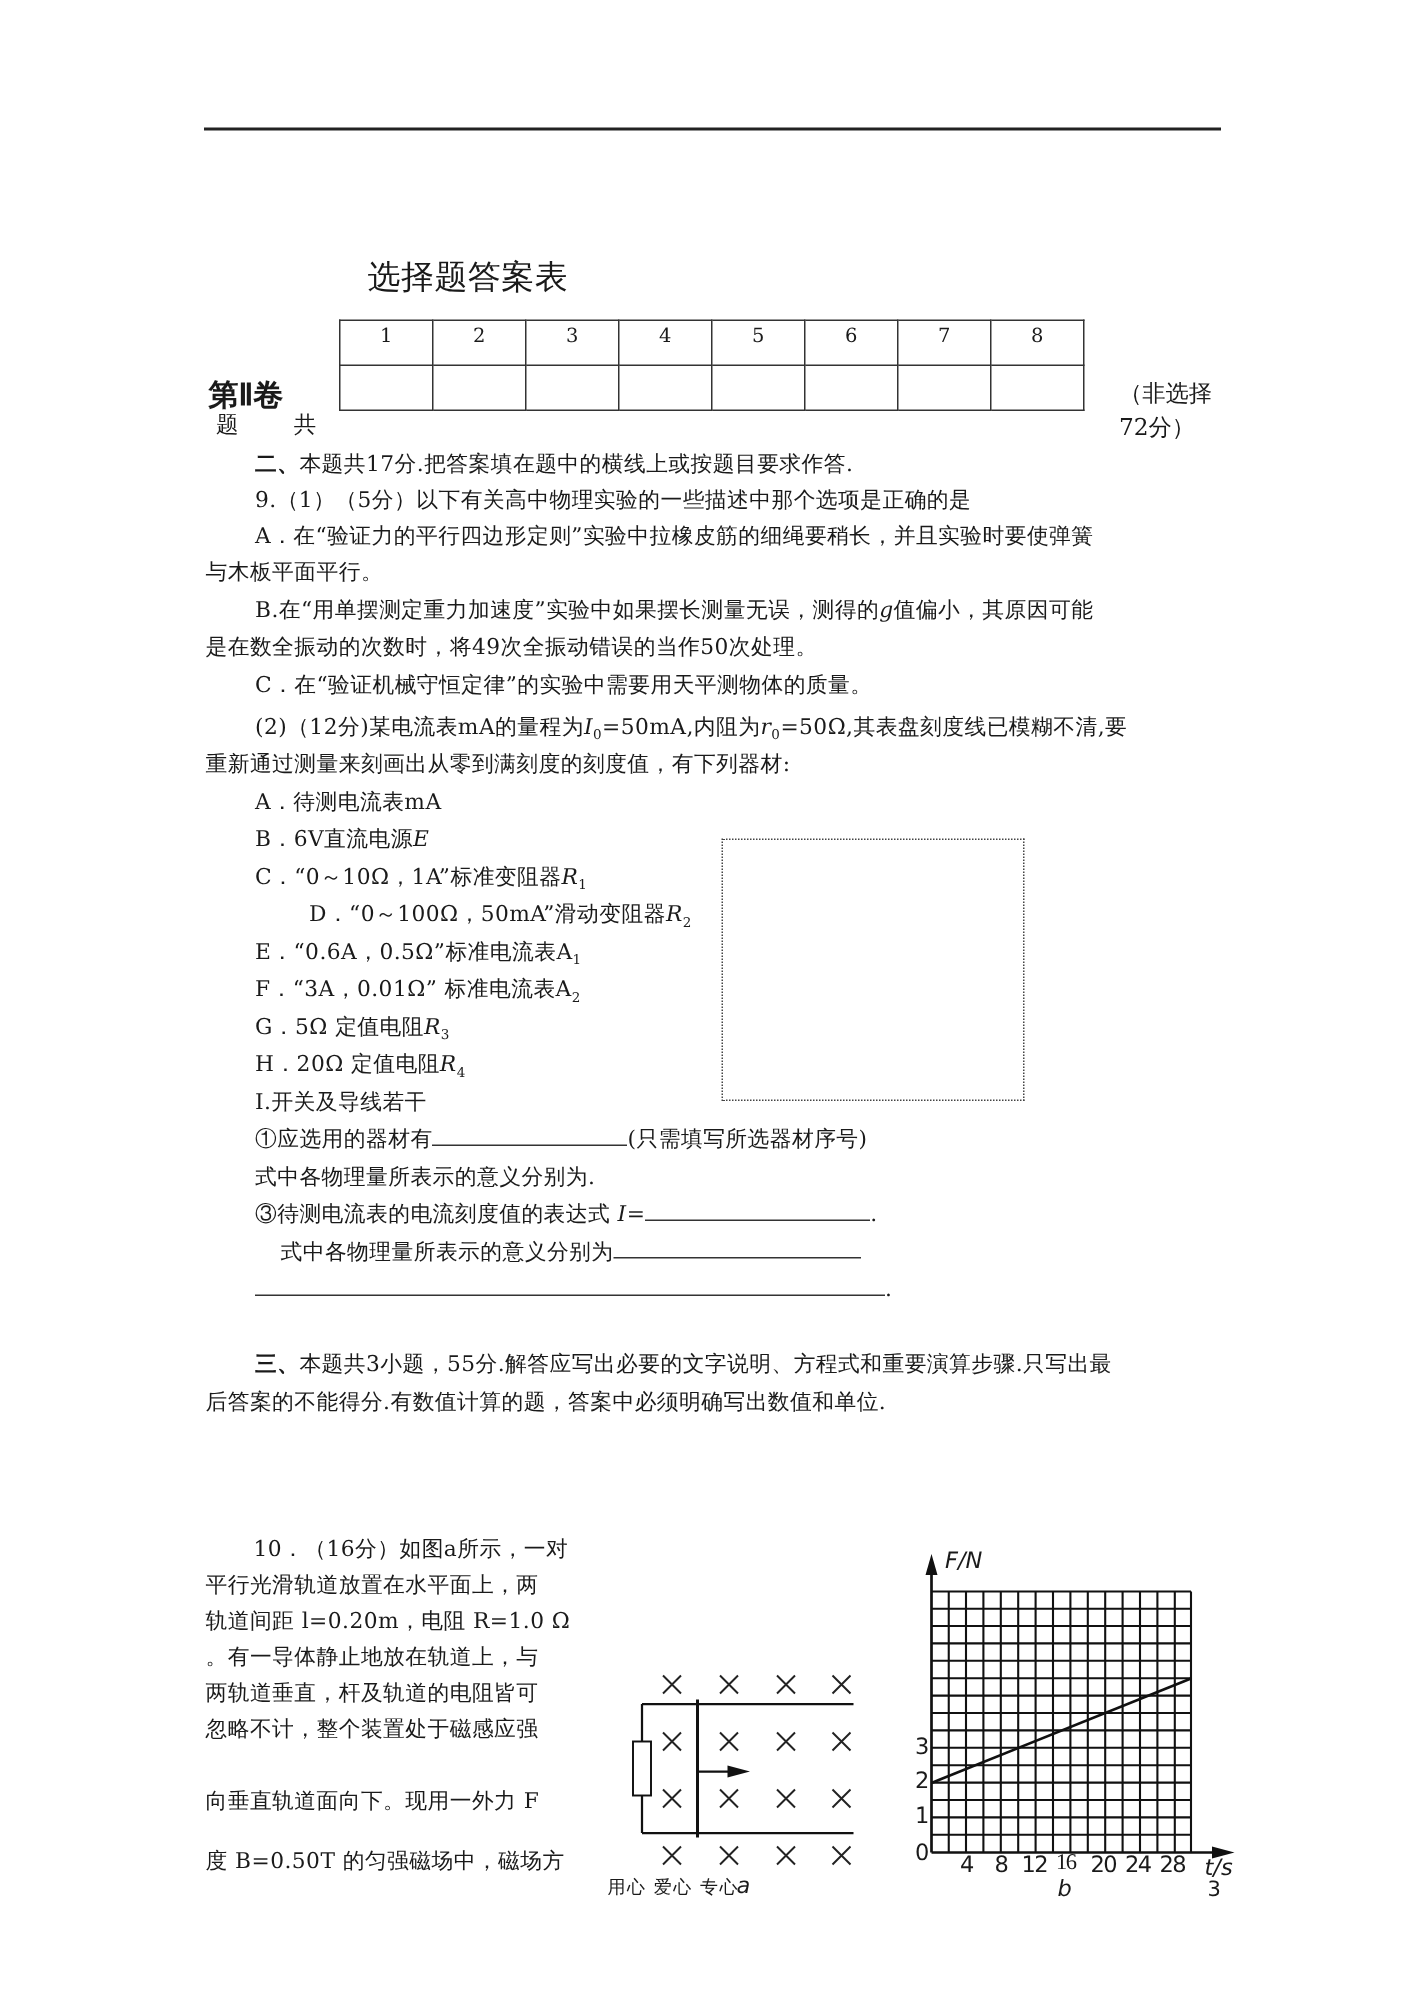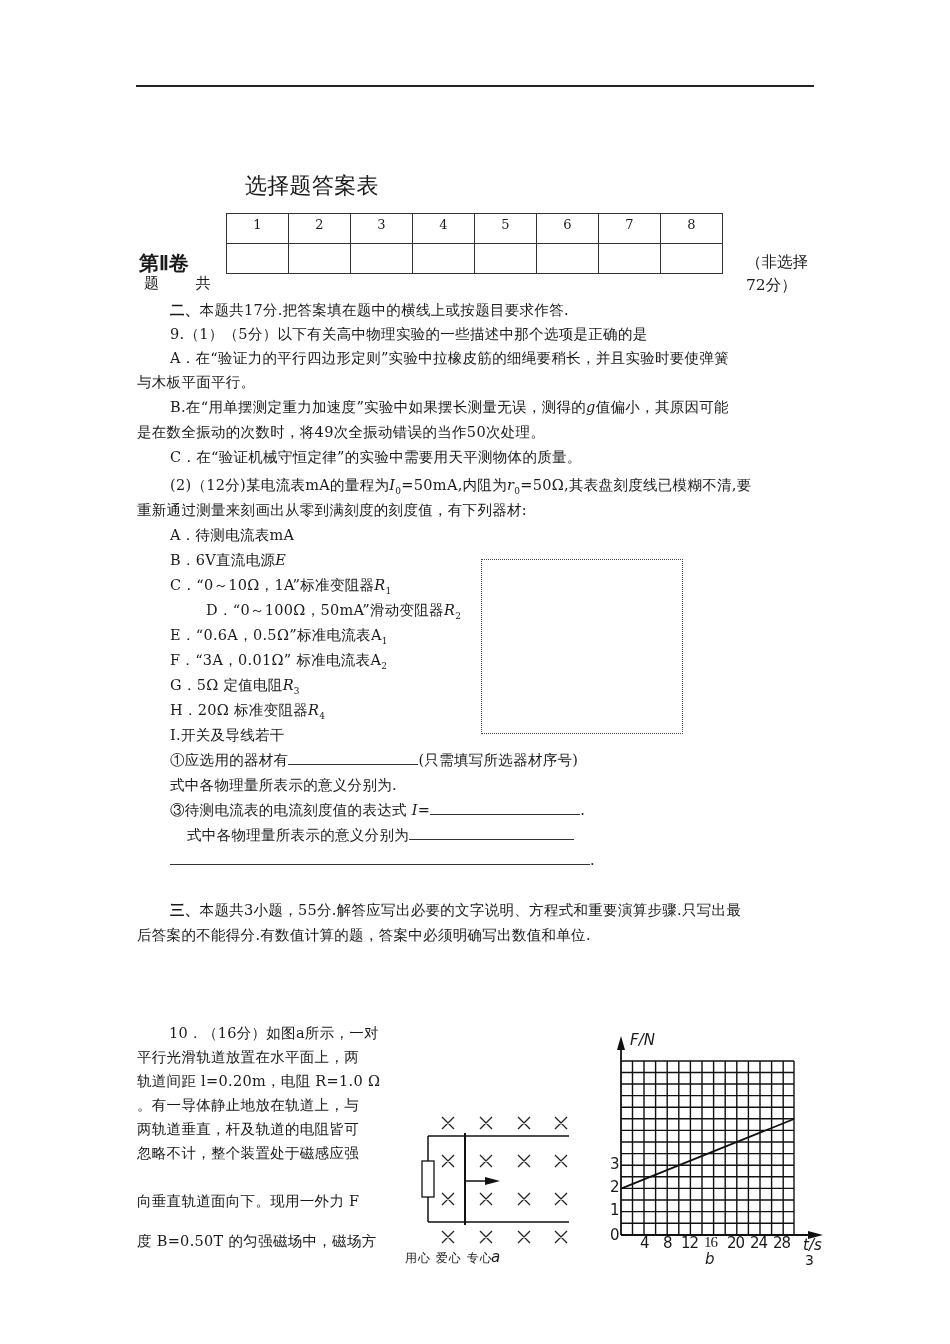--- a/index.html
+++ b/index.html
@@ -70,21 +70,21 @@
 <div class="abs txt" style="left:170px;top:473px;"><span>(2)（12分)某电流表mA的量程为</span><span class="it">I</span><sub>0</sub><span>=50mA,内阻为</span><span class="it">r</span><sub>0</sub><span>=50Ω,其表盘刻度线已模糊不清,要</span></div>
 <div class="abs txt" style="left:137px;top:498px;">重新通过测量来刻画出从零到满刻度的刻度值，有下列器材:</div>
 
 <div class="abs txt" style="left:170px;top:523px;"><span>A．待测电流表mA</span></div>
 <div class="abs txt" style="left:170px;top:548px;"><span>B．6V直流电源</span><span class="it">E</span></div>
 <div class="abs txt" style="left:170px;top:573px;"><span>C．“0～10Ω，1A”标准变阻器</span><span class="it">R</span><sub>1</sub></div>
 <div class="abs txt" style="left:170px;top:598px;margin-left:36px;"><span>D．“0～100Ω，50mA”滑动变阻器</span><span class="it">R</span><sub>2</sub></div>
 <div class="abs txt" style="left:170px;top:623px;"><span>E．“0.6A，0.5Ω”标准电流表A</span><sub>1</sub></div>
 <div class="abs txt" style="left:170px;top:648px;"><span>F．“3A，0.01Ω” 标准电流表A</span><sub>2</sub></div>
 <div class="abs txt" style="left:170px;top:673px;"><span>G．5Ω 定值电阻</span><span class="it">R</span><sub>3</sub></div>
-<div class="abs txt" style="left:170px;top:698px;"><span>H．20Ω 标准变阻器</span><span class="it">R</span><sub>4</sub></div>
+<div class="abs txt" style="left:170px;top:698px;"><span>H．20Ω 定值电阻</span><span class="it">R</span><sub>4</sub></div>
 <div class="abs txt" style="left:170px;top:723px;"><span>I.开关及导线若干</span></div>
 
 <div class="abs dotbox"></div>
 
 <div class="abs txt" style="left:170px;top:748px;"><span>①应选用的器材有</span><span class="blank" style="width:130px;"></span><span>(只需填写所选器材序号)</span></div>
 <div class="abs txt" style="left:170px;top:773px;">式中各物理量所表示的意义分别为.</div>
 <div class="abs txt" style="left:170px;top:798px;"><span>③待测电流表的电流刻度值的表达式</span> <span class="it">I</span><span>=</span><span class="blank" style="width:150px;"></span><span>.</span></div>
 <div class="abs txt" style="left:187px;top:823px;"><span>式中各物理量所表示的意义分别为</span><span class="blank" style="width:165px;"></span></div>
 <div class="abs txt" style="left:170px;top:848px;"><span class="blank" style="width:420px;"></span><span>.</span></div>
 

